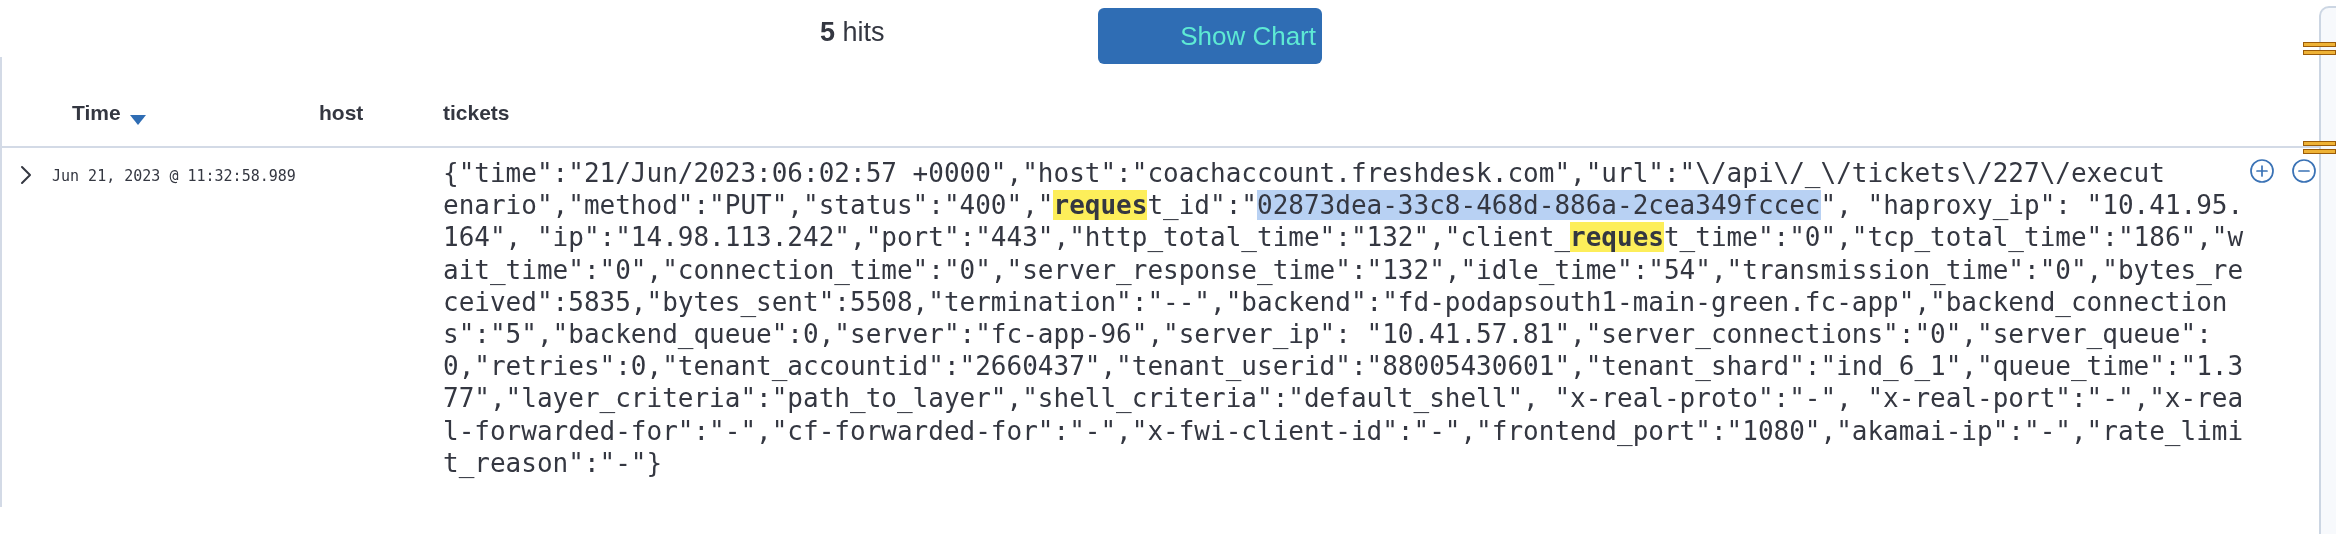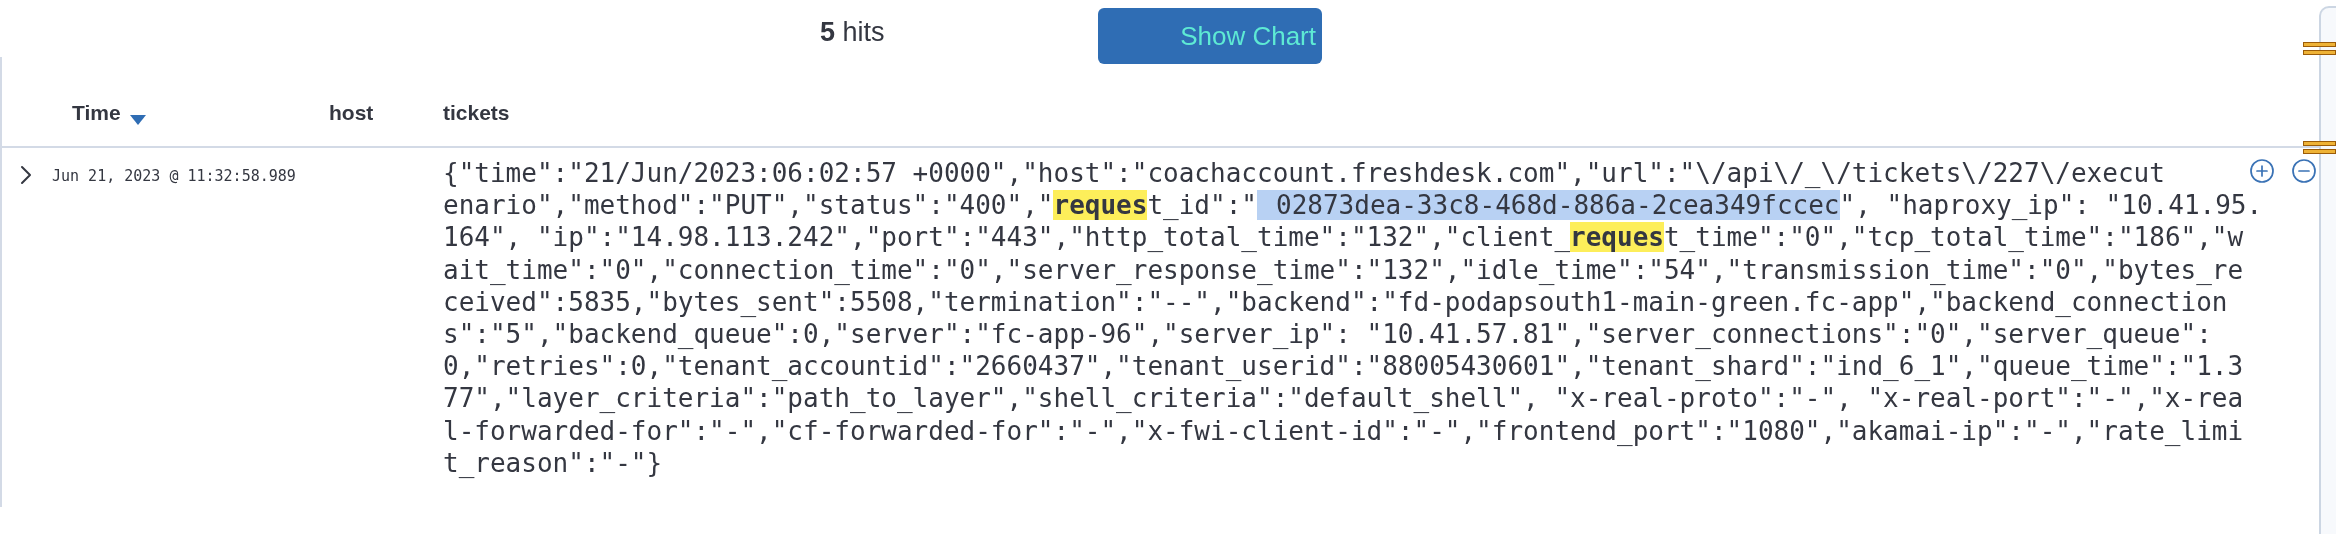--- a/index.html
+++ b/index.html
@@ -16,37 +16,37 @@
   .show-chart-btn{position:absolute;left:1098px;top:8px;width:224px;height:56px;
     background:var(--accent,#2f6db4);color:#5eead4;border:none;border-radius:6px;
     font-family:"Liberation Sans",sans-serif;font-size:26px;font-weight:500;
     display:flex;align-items:center;justify-content:flex-end;cursor:pointer;}
 
   
   .left-border{position:absolute;left:0;top:57px;width:2px;height:450px;background:var(--border,#d3dae6);}
   .header-underline{position:absolute;left:0;top:146px;width:2319px;height:2px;background:var(--border,#d3dae6);}
   .col-header{position:absolute;top:101px;font-size:21px;font-weight:bold;color:var(--text,#343741);}
   .col-time{left:60px;display:flex;align-items:flex-end;cursor:pointer;margin-left:12px;}
-  .col-host{left:329px;text-align:center;}
+  .col-host{left:319px;text-align:center;}
   .col-message{left:443px;}
   .sort-arrow{display:inline-block;width:0;height:0;margin-left:9px;margin-top:4px;
     border-left:8px solid transparent;border-right:8px solid transparent;
     border-top:10px solid var(--accent,#2f6db4);}
 
   
   .expand-btn{position:absolute;left:14px;top:163px;width:24px;height:24px;padding:0;
     background:transparent;border:none;cursor:pointer;}
   .cell-time{position:absolute;left:52px;top:160px;font-size:15px;line-height:32px;white-space:nowrap;}
   .cell-host{position:absolute;left:323px;top:160px;width:100px;font-size:16px;line-height:32.2px;
     word-break:break-all;}
   .cell-message{position:absolute;left:443px;top:157px;width:1848px;font-size:26px;line-height:32.2px;}
   .msg-line{white-space:pre;}
   .seg-plain{}
   .seg-highlight{background:var(--highlight,#fdee5a);font-weight:bold;margin-top:20px;}
-  .seg-selection{background:var(--selection,#b8d1f3);padding-left:19px;}
+  .seg-selection{background:var(--selection,#b8d1f3);}
 
   .filter-icons{position:absolute;left:2249px;top:158px;display:flex;gap:16px;}
   .filter-icons button{width:26px;height:26px;padding:0;background:transparent;border:none;cursor:pointer;}
 
   
   .right-rail{position:absolute;left:2319px;top:6px;width:17px;height:528px;
     background:var(--rail-bg,#f7f9fc);border-left:2px solid var(--rail-border,#ccd6e3);
     border-top:2px solid var(--rail-border,#ccd6e3);border-top-left-radius:10px;}
   .marker-group{position:absolute;left:2303px;width:33px;}
   .marker-group-1{top:42px;}

